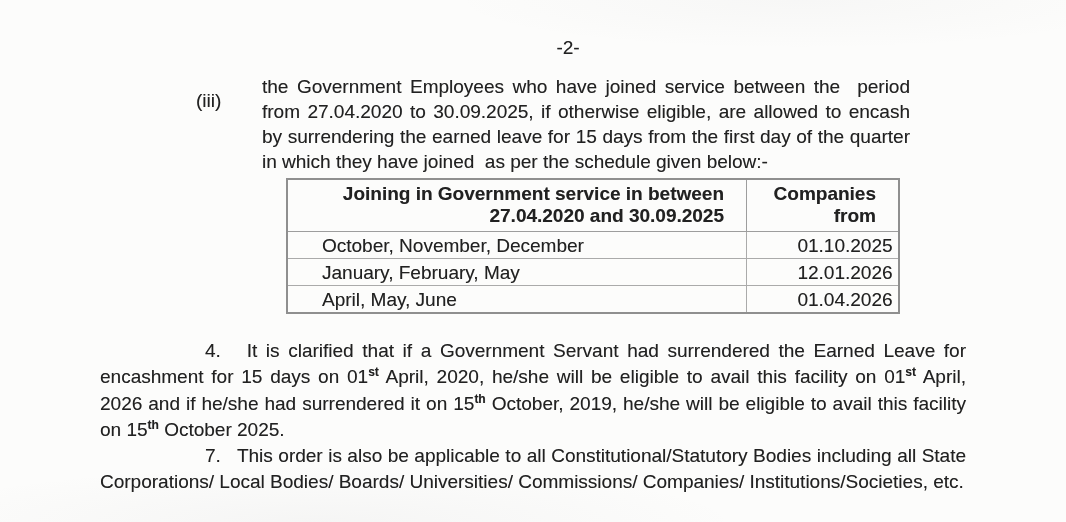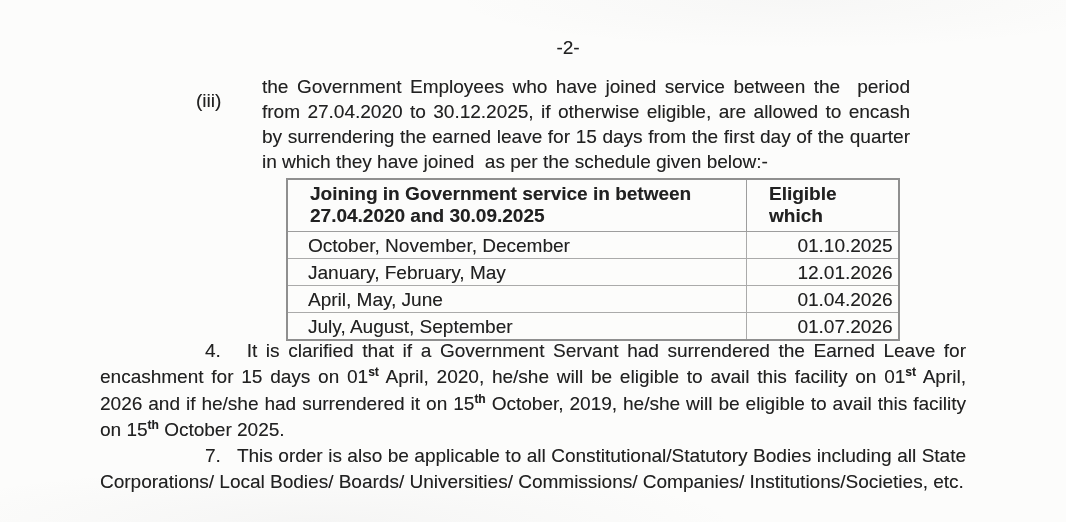--- a/index.html
+++ b/index.html
@@ -53,33 +53,33 @@
     table-layout: fixed;
   }
   .doc-table th, .doc-table td {
     border: 1px solid #9d9d9d;
   }
   .doc-table {
     border: 2px solid #8f8f8f;
   }
   .doc-table th {
     font-weight: bold;
-    text-align: left;
+    text-align: right;
     vertical-align: top;
     line-height: 22px;
     padding: 3px 22px 4px 22px;
   }
   .doc-table th.col-joining { width: 414px; }
   .doc-table td {
     border-color: #aaaaaa;
     line-height: 25px;
     padding: 0;
     height: 26px;
   }
-  .doc-table td.cell-joining { padding-left: 20px; }
+  .doc-table td.cell-joining { padding-left: 34px; }
   .doc-table td.cell-eligible { text-align: center; padding-left: 45px; }
   .para {
     position: absolute;
     left: 100px;
     width: 866px;
     font-size: 19px;
     line-height: 26.3px;
     text-align: justify;
     white-space: pre-wrap;
     text-indent: 105px;
@@ -96,46 +96,42 @@
 </style>
 </head>
 <body>
 
 <div class="page">
 
   <div class="page-number">-2-</div>
 
   <div class="clause-marker">(iii)</div>
 
-  <div class="clause-text">the Government Employees who have joined service between the  period from 27.04.2020 to 30.12.2025, if otherwise eligible, are allowed to encash by surrendering the earned leave for 15 days from the first day of the quarter in which they have joined  as per the schedule given below:-</div>
+  <div class="clause-text">the Government Employees who have joined service between the  period from 27.04.2020 to 30.09.2025, if otherwise eligible, are allowed to encash by surrendering the earned leave for 15 days from the first day of the quarter in which they have joined  as per the schedule given below:-</div>
 
   <table class="doc-table">
     <thead>
       <tr>
         <th class="col-joining">Joining in Government service in between 27.04.2020 and 30.09.2025</th>
-        <th class="col-eligible">Eligible which</th>
+        <th class="col-eligible">Companies from</th>
       </tr>
     </thead>
     <tbody>
       <tr>
         <td class="cell-joining">October, November, December</td>
         <td class="cell-eligible">01.10.2025</td>
       </tr>
       <tr>
         <td class="cell-joining">January, February, May</td>
         <td class="cell-eligible">12.01.2026</td>
       </tr>
       <tr>
         <td class="cell-joining">April, May, June</td>
         <td class="cell-eligible">01.04.2026</td>
       </tr>
-      <tr>
-        <td class="cell-joining">July, August, September</td>
-        <td class="cell-eligible">01.07.2026</td>
-      </tr>
     </tbody>
   </table>
 
   <div class="para para-4"><span>4.   It is clarified that if a Government Servant had surrendered the Earned Leave for encashment for 15 days on 01</span><sup>st</sup><span> April, 2020, he/she will be eligible to avail this facility on 01</span><sup>st</sup><span> April, 2026 and if he/she had surrendered it on 15</span><sup>th</sup><span> October, 2019, he/she will be eligible to avail this facility on 15</span><sup>th</sup><span> October 2025.</span></div>
 
   <div class="para para-5">7.   This order is also be applicable to all Constitutional/Statutory Bodies including all State Corporations/ Local Bodies/ Boards/ Universities/ Commissions/ Companies/ Institutions/Societies, etc.</div>
 
 </div>
 
 </body></html>

